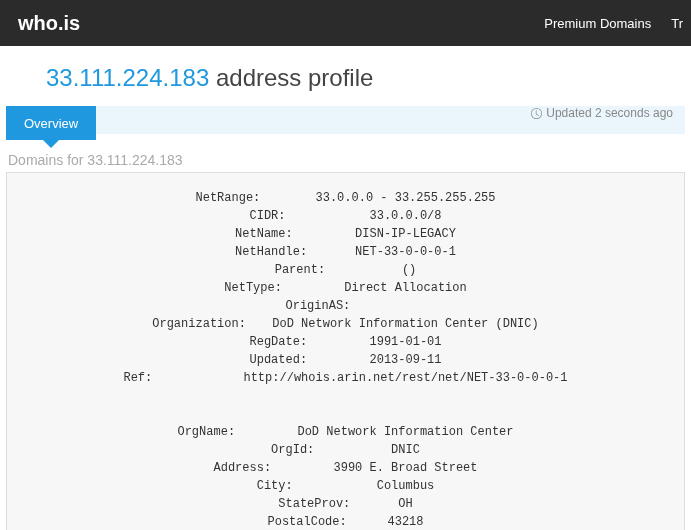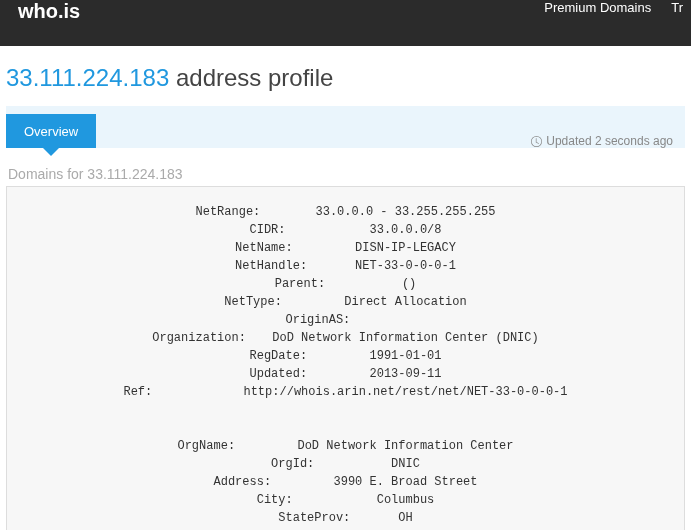--- a/index.html
+++ b/index.html
@@ -1,28 +1,28 @@
 <!DOCTYPE html>
 <html><head>
 <meta charset="utf-8">
 <style>
 * { box-sizing: border-box; margin: 0; padding: 0; }
 body { font-family: "Helvetica Neue", Helvetica, Arial, sans-serif; font-size: 14px; color: #333; background: #fff; width: 691px; }
-.topbar { background: #2b2b2b; height: 46px; display: flex; align-items: flex-start; padding: 0 8px; }
+.topbar { background: #2b2b2b; height: 46px; display: flex; align-items: center; padding: 0 8px; }
 .logo { color: #fff; font-weight: bold; font-size: 20px; padding: 0 10px; display: flex; align-items: center; font-family: Arial, sans-serif; }
 .searchwrap { display: flex; margin-left: 8px; }
 .searchwrap input { width: 262px; height: 32px; border: none; padding: 0 10px; font-size: 13px; color: #555; outline: none; }
 .searchwrap input::placeholder { color: #999; }
 .searchbtn { width: 38px; height: 32px; background: #2098df; border: none; display: flex; align-items: center; justify-content: center; cursor: pointer; }
 .spacer { flex: 1; }
 .navlink { color: #fff; font-size: 13px; padding: 0 10px; text-decoration: none; white-space: nowrap; }
 .main { padding: 18px 6px 0 6px; }
-h1 { font-size: 24px; font-weight: 400; color: #444; margin-bottom: 14px; }
+h1 { font-size: 24px; font-weight: 400; color: #444; margin-bottom: 14px; margin-left: 40px; }
 h1 .ip { color: #2098df; }
-.tabbar { background: #eaf5fc; display: flex; align-items: flex-end; height: 42px; position: relative; }
+.tabbar { background: #eaf5fc; display: flex; align-items: flex-start; height: 28px; position: relative; }
 .tab { padding: 0 18px; height: 34px; display: flex; align-items: center; font-size: 13px; cursor: pointer; position: relative; }
 .tab.active { background: #2098df; color: #fff; }
 .tab.active::after { content: ""; position: absolute; bottom: -8px; left: 50%; margin-left: -8px; border: 8px solid transparent; border-top-color: #2098df; border-bottom: none; }
 .tab.inactive { color: #888; background: #fff; border: 1px solid #ddd; margin-left: 6px; }
 .updated { margin-left: auto; padding-right: 12px; color: #888; font-size: 12px; display: flex; align-items: center; gap: 4px; }
 .section-title { color: #aaa; font-size: 14px; padding: 18px 0 4px 2px; font-weight: 400; }
 .whois-box { border: 1px solid #ddd; background: #f7f7f7; padding: 16px 12px; font-family: "Courier New", monospace; font-size: 12px; color: #333; white-space: pre; overflow-x: auto; line-height: 1.5; }
 .row { display: flex; justify-content: center; }
 .key { width: 120px; flex-shrink: 0; }
 .blank { height: 18px; }

